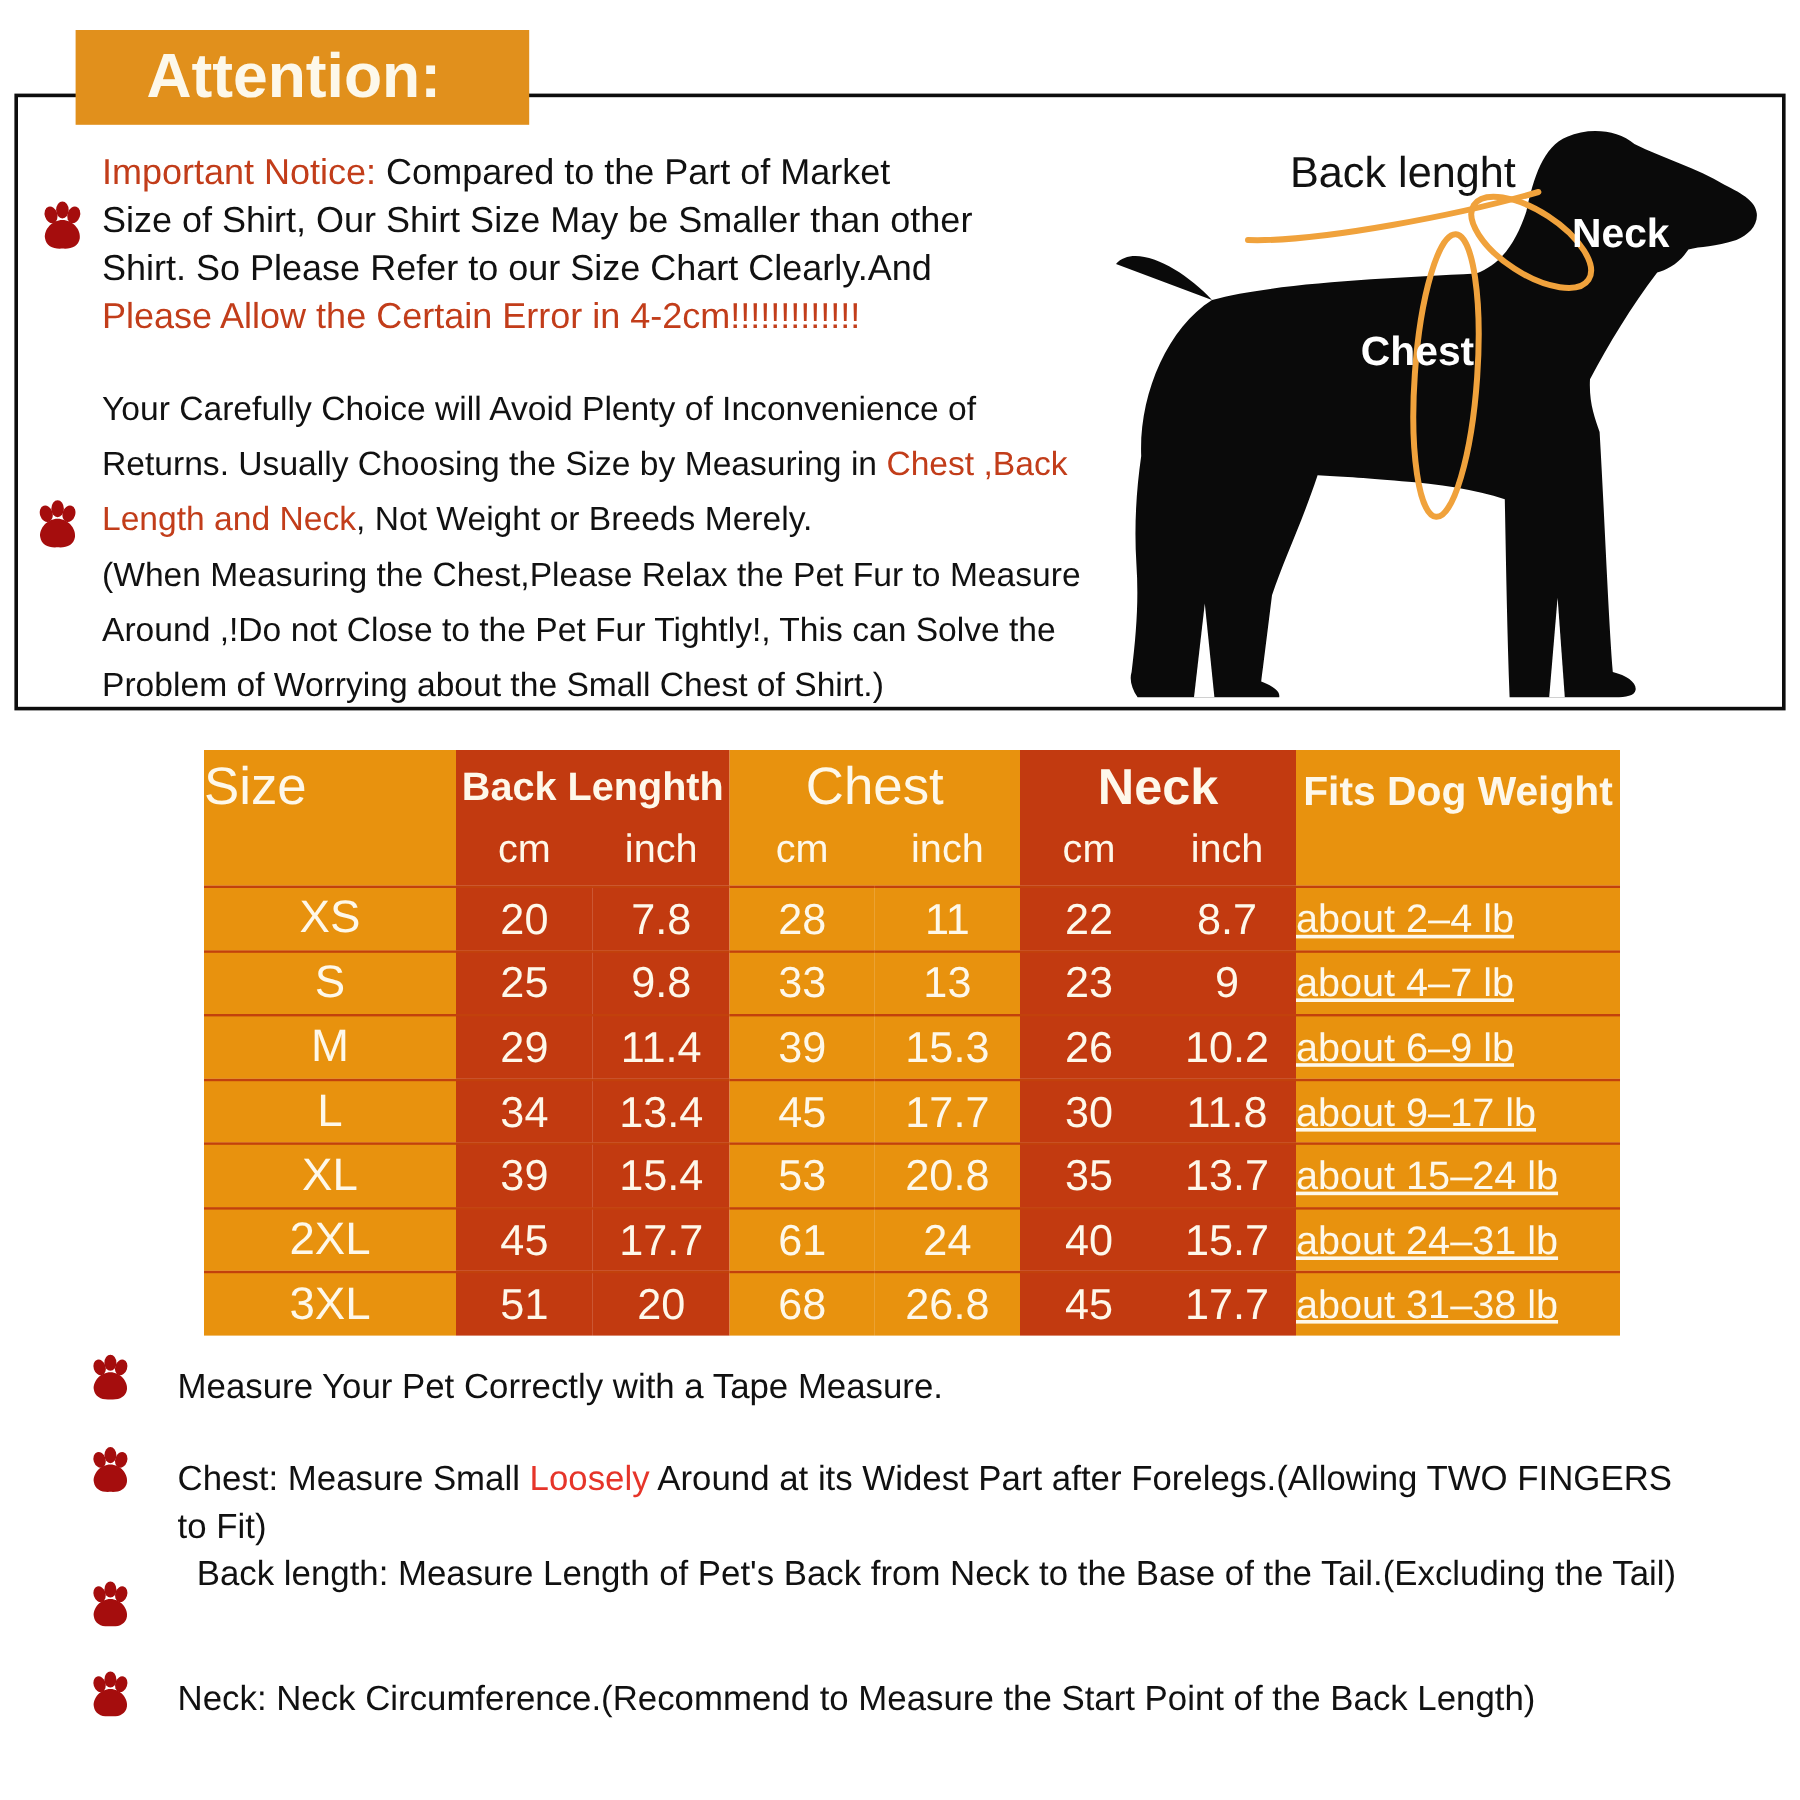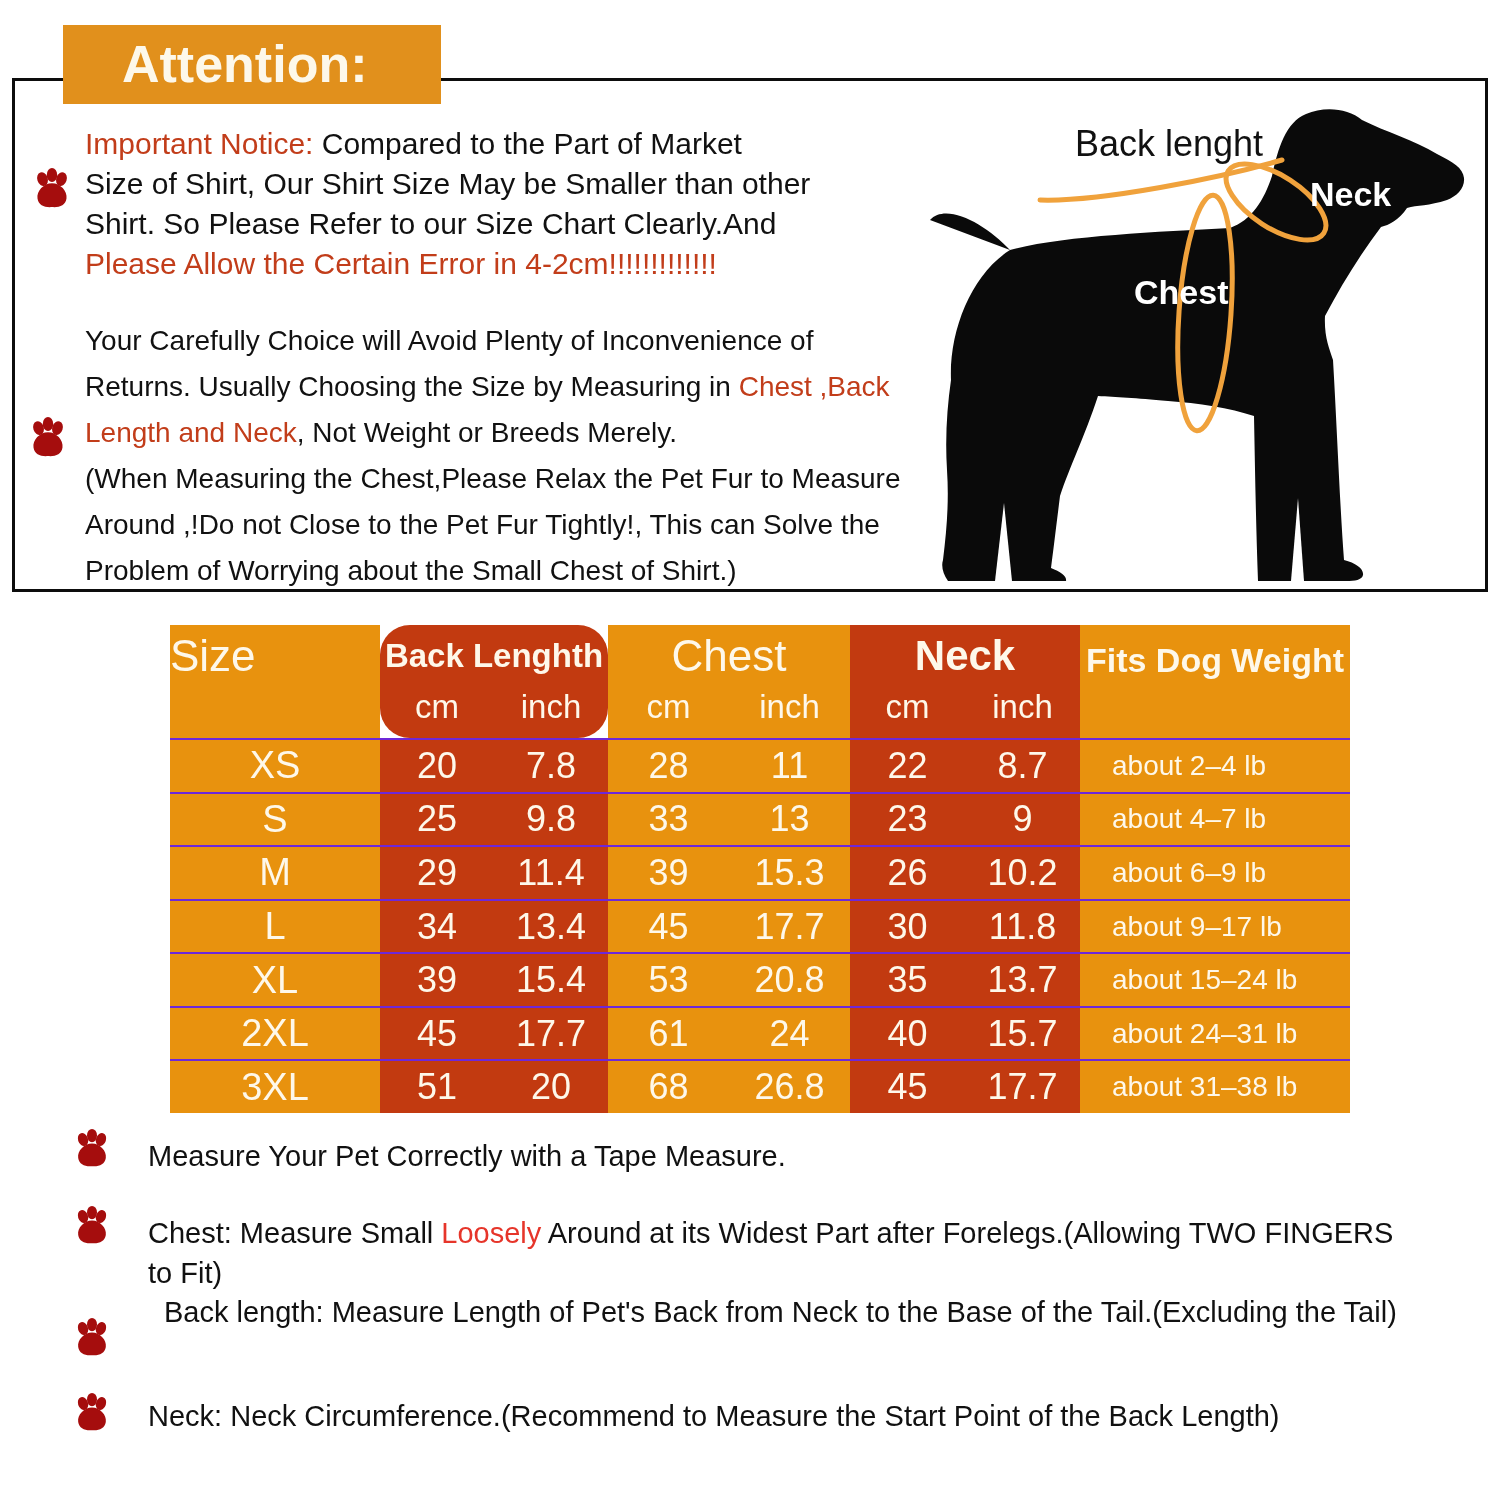--- a/index.html
+++ b/index.html
@@ -30,36 +30,36 @@
   .or{background:#e8920e;}
   .dk{background:#c23a10;}
   .hcol{display:flex;flex-direction:column;box-sizing:border-box;}
   .htitle{height:62px;display:flex;align-items:center;justify-content:center;
           color:#fef8ea;font-weight:bold;}
   .hunits{flex:1;display:flex;}
   .hunit{flex:1;display:flex;align-items:flex-start;justify-content:center;
          color:#fef8ea;font-size:33px;line-height:40px;}
   #hcol-size{width:210px;align-items:flex-start;justify-content:flex-start;}
   #hcol-size .htitle{font-size:44px;font-weight:normal;}
-  #hcol-back{width:228px;border-radius:30px;}
+  #hcol-back{width:228px;}
   #hcol-back .htitle{font-size:33px;}
   #hcol-chest{width:242px;}
   #hcol-chest .htitle{font-size:44px;font-weight:normal;}
   #hcol-neck{width:230px;}
   #hcol-neck .htitle{font-size:42px;}
   #hcol-weight{width:270px;justify-content:flex-start;}
   #hcol-weight .htitle{font-size:34px;height:70px;}
   #tbody{position:absolute;left:170px;top:738px;width:1180px;height:375px;
          display:flex;flex-direction:column;}
   .trow{display:flex;flex:1;}
   .tcell{display:flex;align-items:center;justify-content:center;
-         color:#fef8ea;font-size:36px;border-top:2px solid #6d28d9;box-sizing:border-box;}
+         color:#fef8ea;font-size:36px;border-top:2px solid #c2410c;box-sizing:border-box;}
   .w210{width:210px}.w114{width:114px}.w121{width:121px}.w115{width:115px}.w270{width:270px}
   .size-cell{font-size:38px;}
-  .weight-cell{justify-content:flex-start;padding-left:32px;font-size:28px;}
+  .weight-cell{justify-content:flex-start;padding-left:0;font-size:33px;text-decoration:underline;}
   
   .note{position:absolute;left:148px;font-size:29px;line-height:40px;white-space:pre;color:#111;}
   #note1{top:1136px;}
   #note2{top:1213px;}
   #note3{top:1292px;margin-left:16px;}
   #note4{top:1396px;}
 </style>
 </head>
 <body>
 

